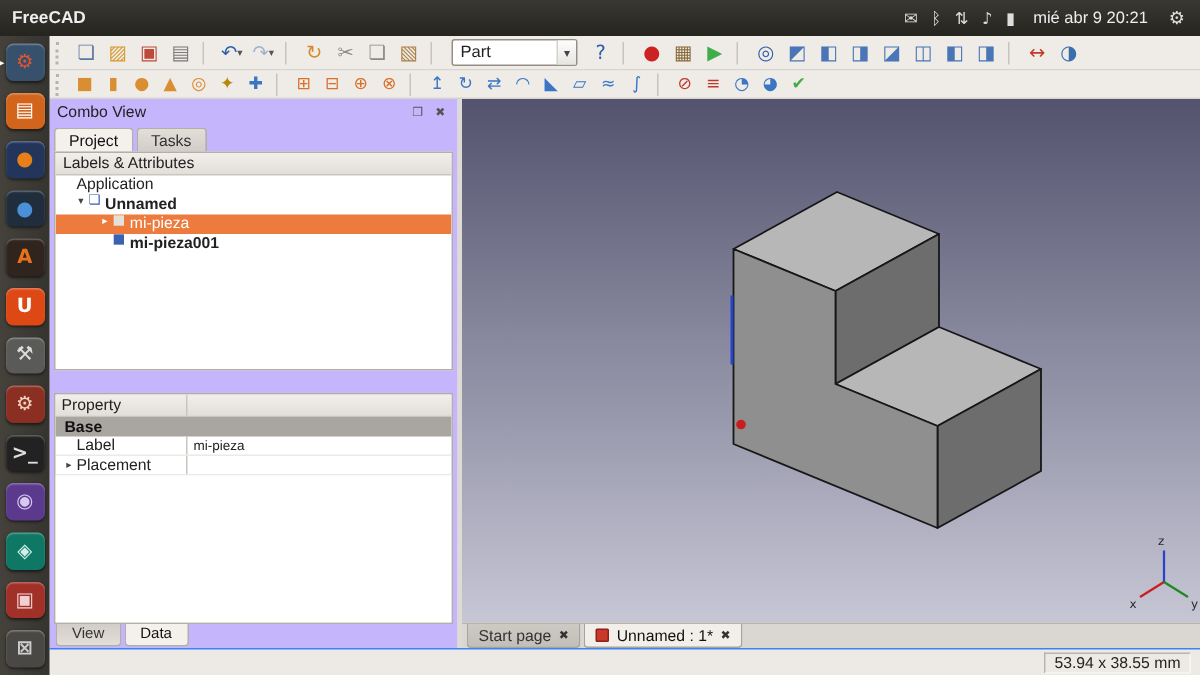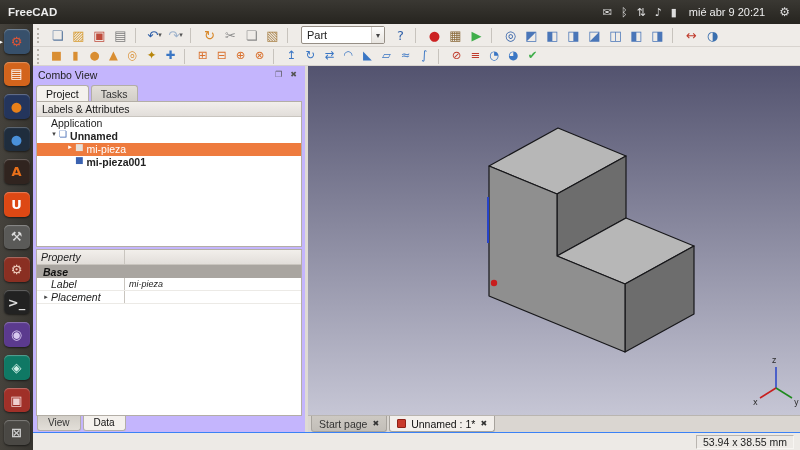--- a/index.html
+++ b/index.html
@@ -77,21 +77,21 @@
   .tree-row { display:flex; align-items:flex-start; height:13px; font-size:10.5px;
     color:#222; white-space:nowrap; }
   .tree-row.bold { font-weight:bold; }
   .tree-row.selected { background:#ee7b3e; color:#fff; }
   .expander { width:10px; font-size:7px; color:#444; text-align:center; flex:0 0 auto;
     font-family:"DejaVu Sans",sans-serif; }
   .tree-row.selected .expander { color:#fff; }
   .tree-icon { font-size:9px; margin-right:3px; line-height:1;
     font-family:"DejaVu Sans",sans-serif; }
 
-  #prop-box { flex:1; display:flex; flex-direction:column; margin-top:2px;font-style:italic; }
+  #prop-box { flex:1; display:flex; flex-direction:column; margin-top:15px; }
   .prop-header { display:flex; height:15px; font-size:10.5px; color:#222;
     background:linear-gradient(#f2efeb,#e2deda); border-bottom:1px solid #c9c5bf; }
   .prop-name-col { width:88px; border-right:1px solid #c9c5bf; padding:1px 4px;
     overflow:hidden; white-space:nowrap; display:flex; align-items:center; }
   .prop-value-col { flex:1; padding:1px 4px; overflow:hidden; white-space:nowrap;
     display:flex; align-items:center; }
   .prop-group-row { height:13px; background:#a9a5a0; color:#111; font-weight:bold;
     font-size:10.5px; padding:0 4px 0 6px; display:flex; align-items:center; }
   .prop-row { display:flex; height:13px; font-size:10.5px; color:#222;
     border-bottom:1px solid #eceae6; }

